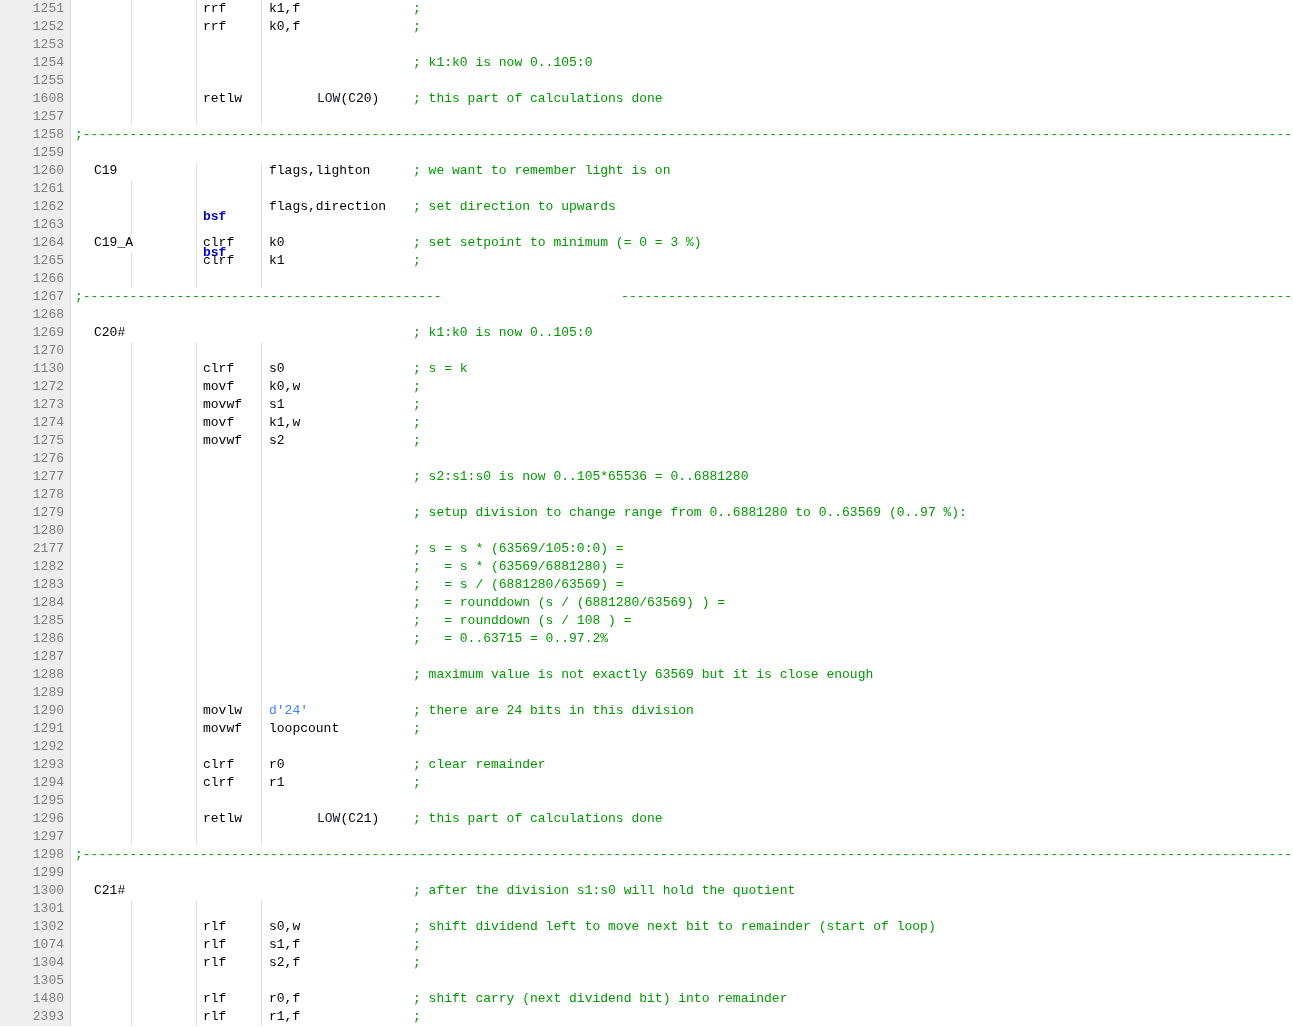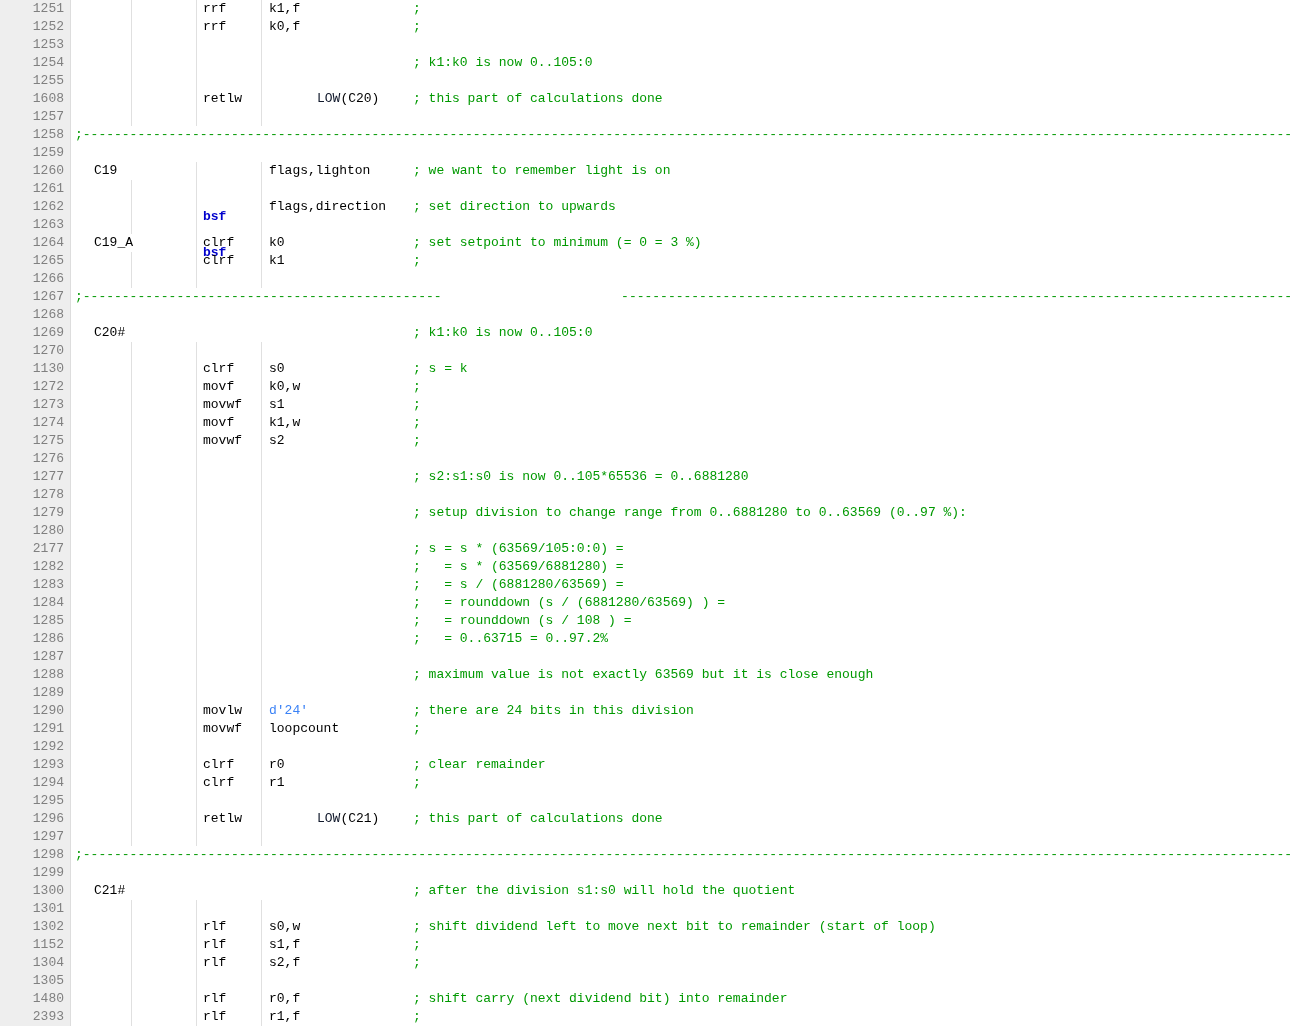--- a/index.html
+++ b/index.html
@@ -106,19 +106,19 @@
     <div>1293</div>
     <div>1294</div>
     <div>1295</div>
     <div>1296</div>
     <div>1297</div>
     <div>1298</div>
     <div>1299</div>
     <div>1300</div>
     <div>1301</div>
     <div>1302</div>
-    <div>1152</div>
+    <div>1074</div>
     <div>1304</div>
     <div>1305</div>
     <div>1480</div>
     <div>2393</div>
   </div>
 <div class="code" id="code"><div class="line"><span class="guide g1"></span><span class="guide g2"></span><span class="guide g3"></span><span class="seg c-op op">rrf</span><span class="seg c-arg arg">k1,f</span><span class="seg c-cmt comment">;</span></div><div class="line"><span class="guide g1"></span><span class="guide g2"></span><span class="guide g3"></span><span class="seg c-op op">rrf</span><span class="seg c-arg arg">k0,f</span><span class="seg c-cmt comment">;</span></div><div class="line"><span class="guide g1"></span><span class="guide g2"></span><span class="guide g3"></span></div><div class="line"><span class="guide g1"></span><span class="guide g2"></span><span class="guide g3"></span><span class="seg c-cmt comment">; k1:k0 is now 0..105:0</span></div><div class="line"><span class="guide g1"></span><span class="guide g2"></span><span class="guide g3"></span></div><div class="line"><span class="guide g1"></span><span class="guide g2"></span><span class="guide g3"></span><span class="seg c-op op">retlw</span><span class="seg c-arg"><span class="func">LOW</span><span class="arg">(C20)</span></span><span class="seg c-cmt comment">; this part of calculations done</span></div><div class="line"><span class="guide g1"></span><span class="guide g2"></span><span class="guide g3"></span></div><div class="line"><span class="seg comment" style="left: 4px;">;---------------------------------------------------------------------------------------------------------------------------------------------------------------</span></div><div class="line"></div><div class="line"><span class="guide g2"></span><span class="guide g3"></span><span class="seg c-label label">C19</span><span class="seg c-op kw">bsf</span><span class="seg c-arg arg">flags,lighton</span><span class="seg c-cmt comment">; we want to remember light is on</span></div><div class="line"><span class="guide g1"></span><span class="guide g2"></span><span class="guide g3"></span></div><div class="line"><span class="guide g1"></span><span class="guide g2"></span><span class="guide g3"></span><span class="seg c-op kw">bsf</span><span class="seg c-arg arg">flags,direction</span><span class="seg c-cmt comment">; set direction to upwards</span></div><div class="line"><span class="guide g1"></span><span class="guide g2"></span><span class="guide g3"></span></div><div class="line"><span class="guide g2"></span><span class="guide g3"></span><span class="seg c-label label">C19_A</span><span class="seg c-op op">clrf</span><span class="seg c-arg arg">k0</span><span class="seg c-cmt comment">; set setpoint to minimum (= 0 = 3 %)</span></div><div class="line"><span class="guide g1"></span><span class="guide g2"></span><span class="guide g3"></span><span class="seg c-op op">clrf</span><span class="seg c-arg arg">k1</span><span class="seg c-cmt comment">;</span></div><div class="line"><span class="guide g1"></span><span class="guide g2"></span><span class="guide g3"></span></div><div class="line"><span class="seg comment" style="left: 4px;">;----------------------------------------------                       --------------------------------------------------------------------------------------------</span></div><div class="line"></div><div class="line"><span class="seg c-label label">C20#</span><span class="seg c-cmt comment">; k1:k0 is now 0..105:0</span></div><div class="line"><span class="guide g1"></span><span class="guide g2"></span><span class="guide g3"></span></div><div class="line"><span class="guide g1"></span><span class="guide g2"></span><span class="guide g3"></span><span class="seg c-op op">clrf</span><span class="seg c-arg arg">s0</span><span class="seg c-cmt comment">; s = k</span></div><div class="line"><span class="guide g1"></span><span class="guide g2"></span><span class="guide g3"></span><span class="seg c-op op">movf</span><span class="seg c-arg arg">k0,w</span><span class="seg c-cmt comment">;</span></div><div class="line"><span class="guide g1"></span><span class="guide g2"></span><span class="guide g3"></span><span class="seg c-op op">movwf</span><span class="seg c-arg arg">s1</span><span class="seg c-cmt comment">;</span></div><div class="line"><span class="guide g1"></span><span class="guide g2"></span><span class="guide g3"></span><span class="seg c-op op">movf</span><span class="seg c-arg arg">k1,w</span><span class="seg c-cmt comment">;</span></div><div class="line"><span class="guide g1"></span><span class="guide g2"></span><span class="guide g3"></span><span class="seg c-op op">movwf</span><span class="seg c-arg arg">s2</span><span class="seg c-cmt comment">;</span></div><div class="line"><span class="guide g1"></span><span class="guide g2"></span><span class="guide g3"></span></div><div class="line"><span class="guide g1"></span><span class="guide g2"></span><span class="guide g3"></span><span class="seg c-cmt comment">; s2:s1:s0 is now 0..105*65536 = 0..6881280</span></div><div class="line"><span class="guide g1"></span><span class="guide g2"></span><span class="guide g3"></span></div><div class="line"><span class="guide g1"></span><span class="guide g2"></span><span class="guide g3"></span><span class="seg c-cmt comment">; setup division to change range from 0..6881280 to 0..63569 (0..97 %):</span></div><div class="line"><span class="guide g1"></span><span class="guide g2"></span><span class="guide g3"></span></div><div class="line"><span class="guide g1"></span><span class="guide g2"></span><span class="guide g3"></span><span class="seg c-cmt comment">; s = s * (63569/105:0:0) =</span></div><div class="line"><span class="guide g1"></span><span class="guide g2"></span><span class="guide g3"></span><span class="seg c-cmt comment">;   = s * (63569/6881280) =</span></div><div class="line"><span class="guide g1"></span><span class="guide g2"></span><span class="guide g3"></span><span class="seg c-cmt comment">;   = s / (6881280/63569) =</span></div><div class="line"><span class="guide g1"></span><span class="guide g2"></span><span class="guide g3"></span><span class="seg c-cmt comment">;   = rounddown (s / (6881280/63569) ) =</span></div><div class="line"><span class="guide g1"></span><span class="guide g2"></span><span class="guide g3"></span><span class="seg c-cmt comment">;   = rounddown (s / 108 ) =</span></div><div class="line"><span class="guide g1"></span><span class="guide g2"></span><span class="guide g3"></span><span class="seg c-cmt comment">;   = 0..63715 = 0..97.2%</span></div><div class="line"><span class="guide g1"></span><span class="guide g2"></span><span class="guide g3"></span></div><div class="line"><span class="guide g1"></span><span class="guide g2"></span><span class="guide g3"></span><span class="seg c-cmt comment">; maximum value is not exactly 63569 but it is close enough</span></div><div class="line"><span class="guide g1"></span><span class="guide g2"></span><span class="guide g3"></span></div><div class="line"><span class="guide g1"></span><span class="guide g2"></span><span class="guide g3"></span><span class="seg c-op op">movlw</span><span class="seg c-arg"><span class="str">d'24'</span></span><span class="seg c-cmt comment">; there are 24 bits in this division</span></div><div class="line"><span class="guide g1"></span><span class="guide g2"></span><span class="guide g3"></span><span class="seg c-op op">movwf</span><span class="seg c-arg arg">loopcount</span><span class="seg c-cmt comment">;</span></div><div class="line"><span class="guide g1"></span><span class="guide g2"></span><span class="guide g3"></span></div><div class="line"><span class="guide g1"></span><span class="guide g2"></span><span class="guide g3"></span><span class="seg c-op op">clrf</span><span class="seg c-arg arg">r0</span><span class="seg c-cmt comment">; clear remainder</span></div><div class="line"><span class="guide g1"></span><span class="guide g2"></span><span class="guide g3"></span><span class="seg c-op op">clrf</span><span class="seg c-arg arg">r1</span><span class="seg c-cmt comment">;</span></div><div class="line"><span class="guide g1"></span><span class="guide g2"></span><span class="guide g3"></span></div><div class="line"><span class="guide g1"></span><span class="guide g2"></span><span class="guide g3"></span><span class="seg c-op op">retlw</span><span class="seg c-arg"><span class="func">LOW</span><span class="arg">(C21)</span></span><span class="seg c-cmt comment">; this part of calculations done</span></div><div class="line"><span class="guide g1"></span><span class="guide g2"></span><span class="guide g3"></span></div><div class="line"><span class="seg comment" style="left: 4px;">;---------------------------------------------------------------------------------------------------------------------------------------------------------------</span></div><div class="line"></div><div class="line"><span class="seg c-label label">C21#</span><span class="seg c-cmt comment">; after the division s1:s0 will hold the quotient</span></div><div class="line"><span class="guide g1"></span><span class="guide g2"></span><span class="guide g3"></span></div><div class="line"><span class="guide g1"></span><span class="guide g2"></span><span class="guide g3"></span><span class="seg c-op op">rlf</span><span class="seg c-arg arg">s0,w</span><span class="seg c-cmt comment">; shift dividend left to move next bit to remainder (start of loop)</span></div><div class="line"><span class="guide g1"></span><span class="guide g2"></span><span class="guide g3"></span><span class="seg c-op op">rlf</span><span class="seg c-arg arg">s1,f</span><span class="seg c-cmt comment">;</span></div><div class="line"><span class="guide g1"></span><span class="guide g2"></span><span class="guide g3"></span><span class="seg c-op op">rlf</span><span class="seg c-arg arg">s2,f</span><span class="seg c-cmt comment">;</span></div><div class="line"><span class="guide g1"></span><span class="guide g2"></span><span class="guide g3"></span></div><div class="line"><span class="guide g1"></span><span class="guide g2"></span><span class="guide g3"></span><span class="seg c-op op">rlf</span><span class="seg c-arg arg">r0,f</span><span class="seg c-cmt comment">; shift carry (next dividend bit) into remainder</span></div><div class="line"><span class="guide g1"></span><span class="guide g2"></span><span class="guide g3"></span><span class="seg c-op op">rlf</span><span class="seg c-arg arg">r1,f</span><span class="seg c-cmt comment">;</span></div></div>
 
 </body></html>

